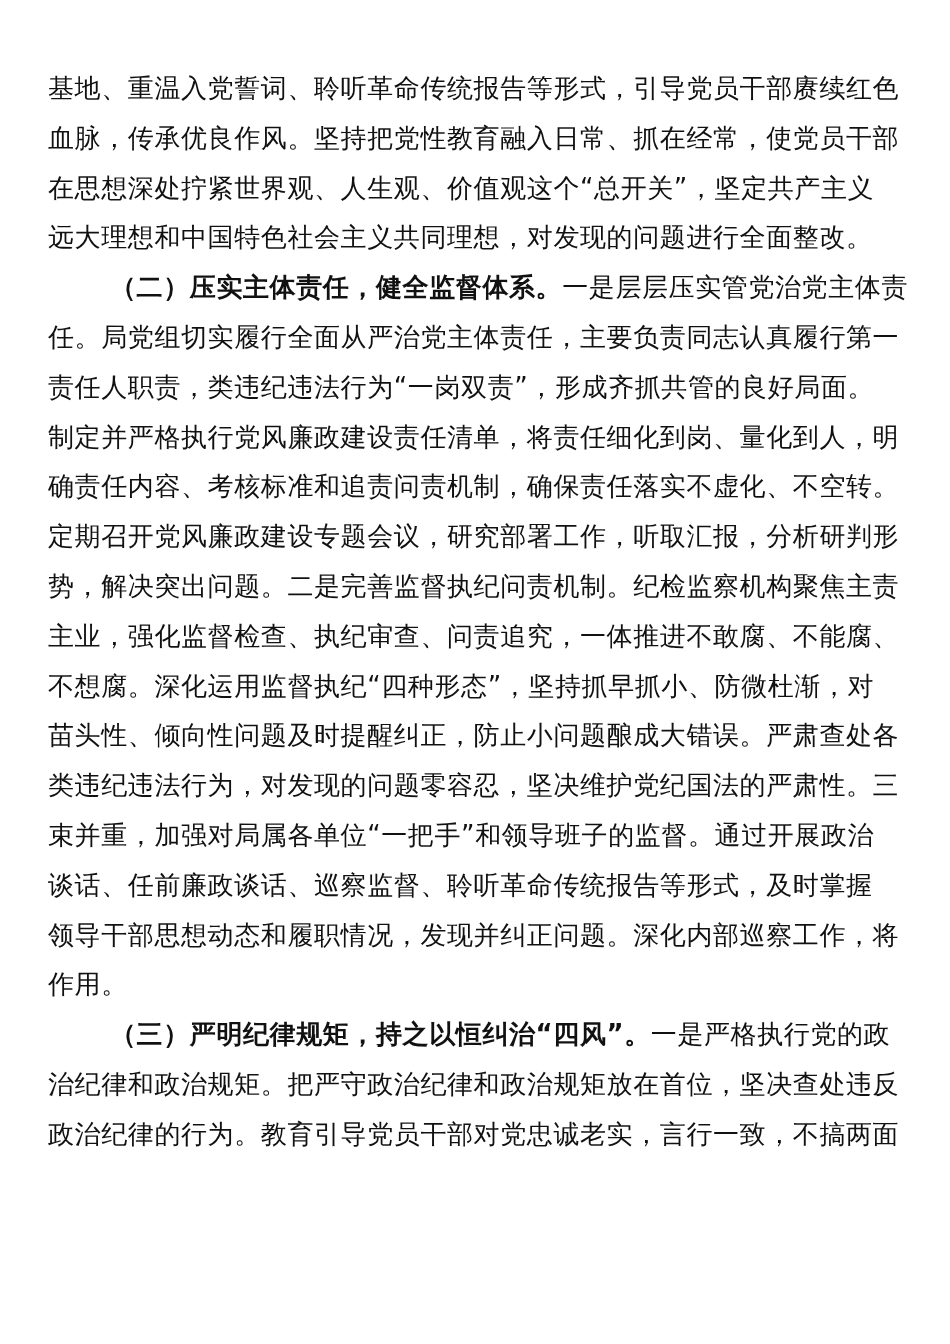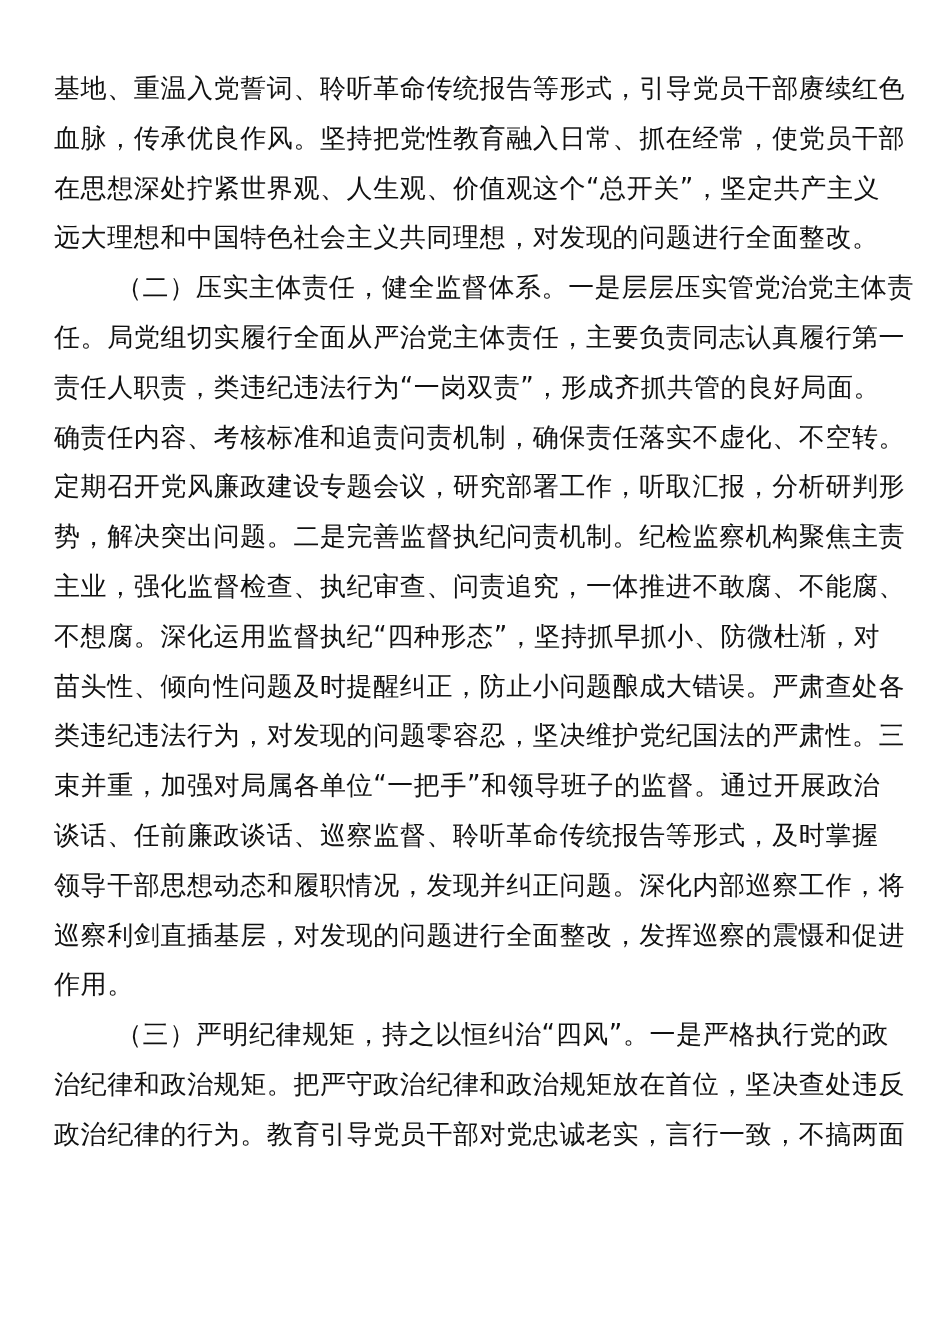--- a/index.html
+++ b/index.html
@@ -10,67 +10,67 @@
     body {
       width: 950px;
       height: 1344px;
       position: relative;
       overflow: hidden;
       font-family: "DejaVu Sans", "Liberation Sans", sans-serif;
       color: #111111;
     }
     .page {
       position: absolute;
-      left: 54px;
+      left: 48px;
       top: 64px;
       width: 820px;
     }
     .line {
       height: 49.8px;
       line-height: 49.8px;
       font-size: 26px;
       white-space: nowrap;
       letter-spacing: 0.6px;
     }
     .line.indent {
       padding-left: 62px;
     }
     .bold {
-      font-weight: normal;
+      font-weight: bold;
     }
   </style>
 </head>
 <body>
 
 <div class="page">
 
   <div>
     <div class="line">基地、重温入党誓词、聆听革命传统报告等形式，引导党员干部赓续红色</div>
     <div class="line">血脉，传承优良作风。坚持把党性教育融入日常、抓在经常，使党员干部</div>
     <div class="line">在思想深处拧紧世界观、人生观、价值观这个“总开关”，坚定共产主义</div>
     <div class="line">远大理想和中国特色社会主义共同理想，对发现的问题进行全面整改。</div>
   </div>
 
   <div>
     <div class="line indent">
       <span class="bold">（二）压实主体责任，健全监督体系。</span><span>一是层层压实管党治党主体责</span>
     </div>
     <div class="line">任。局党组切实履行全面从严治党主体责任，主要负责同志认真履行第一</div>
     <div class="line">责任人职责，类违纪违法行为“一岗双责”，形成齐抓共管的良好局面。</div>
+    <div class="line">制定并严格执行党风廉政建设责任清单，将责任细化到岗、量化到人，明</div>
     <div class="line">确责任内容、考核标准和追责问责机制，确保责任落实不虚化、不空转。</div>
     <div class="line">定期召开党风廉政建设专题会议，研究部署工作，听取汇报，分析研判形</div>
     <div class="line">势，解决突出问题。二是完善监督执纪问责机制。纪检监察机构聚焦主责</div>
     <div class="line">主业，强化监督检查、执纪审查、问责追究，一体推进不敢腐、不能腐、</div>
     <div class="line">不想腐。深化运用监督执纪“四种形态”，坚持抓早抓小、防微杜渐，对</div>
     <div class="line">苗头性、倾向性问题及时提醒纠正，防止小问题酿成大错误。严肃查处各</div>
     <div class="line">类违纪违法行为，对发现的问题零容忍，坚决维护党纪国法的严肃性。三</div>
     <div class="line">束并重，加强对局属各单位“一把手”和领导班子的监督。通过开展政治</div>
     <div class="line">谈话、任前廉政谈话、巡察监督、聆听革命传统报告等形式，及时掌握</div>
     <div class="line">领导干部思想动态和履职情况，发现并纠正问题。深化内部巡察工作，将</div>
-    <div class="line">巡察利剑直插基层，对发现的问题进行全面整改，发挥巡察的震慑和促进</div>
     <div class="line">作用。</div>
   </div>
 
   <div>
     <div class="line indent">
       <span class="bold">（三）严明纪律规矩，持之以恒纠治“四风”。</span><span>一是严格执行党的政</span>
     </div>
     <div class="line">治纪律和政治规矩。把严守政治纪律和政治规矩放在首位，坚决查处违反</div>
     <div class="line">政治纪律的行为。教育引导党员干部对党忠诚老实，言行一致，不搞两面</div>
   </div>

